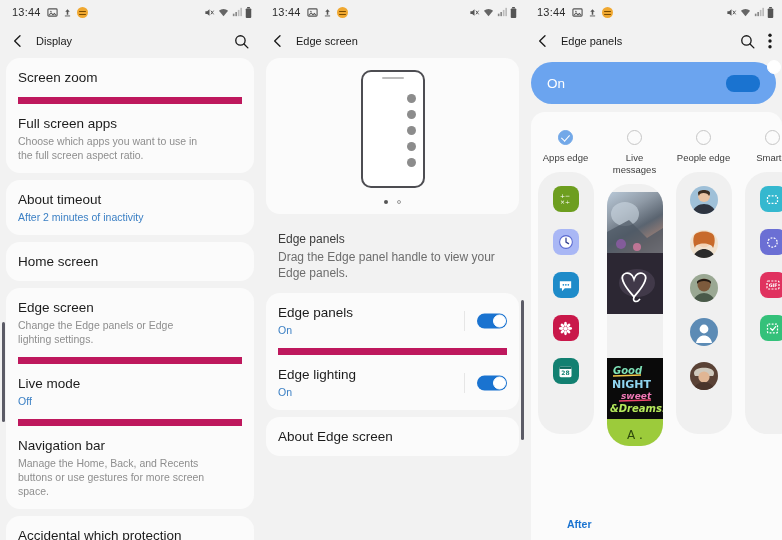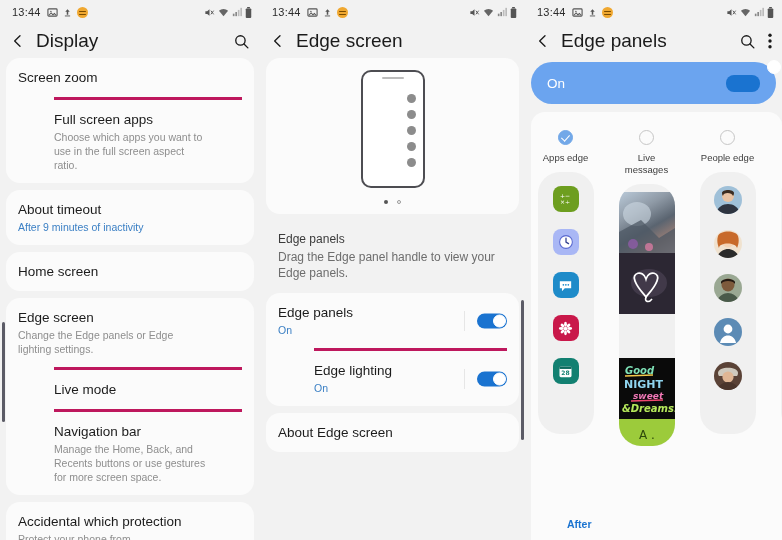--- a/index.html
+++ b/index.html
@@ -36,33 +36,33 @@
     content: ""; position: absolute; left: 2px; right: 2px; top: 7px;
     height: 1.5px; background: #7a4b00; border-radius: 1px;
   }
 
   
   .appbar {
     height: 34px; display: flex; align-items: center;
     padding: 0 10px 0 10px; background: #f2f2f2;
   }
   .appbar-title {
-    font-size: 19px; color: #1a1a1a; margin-left: 10px; font-weight: 400;
+    font-size: 11px; color: #1a1a1a; margin-left: 10px; font-weight: 400;
   }
   .appbar-actions { margin-left: auto; display: flex; align-items: center; gap: 12px; }
   .back-chevron { width: 16px; height: 16px; }
 
   
   .scrollarea { position: absolute; top: 58px; left: 0; right: 0; bottom: 0; overflow: hidden; }
   .card {
     background: #fbfbfb; border-radius: 14px; margin: 0 6px 7px 6px;
     padding: 0 12px;
   }
   .row { padding: 11px 0 11px 0; position: relative; }
-  .row + .row { border-top: 3px solid #be185d; margin-left: 36px; }
+  .row + .row { border-top: 7px solid #be185d; }
   .row-title { font-size: 13.5px; color: #1c1c1c; line-height: 17px; }
   .row-sub { font-size: 10.5px; color: #8e8e8e; line-height: 14px; margin-top: 2px; padding-right: 34px; }
   .row-sub.blue { color: #3a7fc4; }
   .row.with-toggle { padding-right: 48px; }
 
   
   .toggle {
     position: absolute; right: 0; top: 50%; transform: translateY(-50%);
     width: 30px; height: 15px; border-radius: 8px; background: #e3e3e3;
   }
@@ -114,21 +114,21 @@
     background: #6ba4ef; display: flex; align-items: center; padding: 0 16px;
   }
   .on-banner .lbl { color: #ffffff; font-size: 13.5px; }
   .on-banner .toggle { position: static; transform: none; margin-left: auto; width: 34px; height: 17px; background: #1a73d0; }
   .on-banner .toggle .knob { top: 1.5px; right: 1.5px; left: auto; width: 14px; height: 14px; background: #fff; border-color: #fff; }
 
   .panels-card {
     background: #fbfbfb; border-radius: 14px; margin: 0 0 0 6px;
     height: 470px; position: relative; overflow: hidden;
   }
-  .panel-cols { display: flex; padding-top: 18px; gap: 12px; }
+  .panel-cols { display: flex; padding-top: 18px; gap: 0; }
   .pcol { width: 69px; flex: 0 0 69px; display: flex; flex-direction: column; align-items: center; }
   .pcheck {
     width: 15px; height: 15px; border-radius: 50%;
     border: 1.4px solid #c6c6c6; background: transparent; position: relative;
   }
   .pcheck.checked { background: #72a8e8; border-color: #72a8e8; }
   .pcheck.checked::after {
     content: ""; position: absolute; left: 4px; top: 2px; width: 4px; height: 7px;
     border: solid #ffffff; border-width: 0 1.6px 1.6px 0; transform: rotate(42deg);
   }
@@ -224,37 +224,38 @@
         </div>
         <div class="row">
           <div class="row-title">Full screen apps</div>
           <div class="row-sub">Choose which apps you want to use in the full screen aspect ratio.</div>
         </div>
       </div>
 
       <div class="card">
         <div class="row">
           <div class="row-title">About timeout</div>
-          <div class="row-sub blue">After 9 minutes of inactivity</div>
+          <div class="row-sub blue">After 2 minutes of inactivity</div>
         </div>
       </div>
 
       <div class="card">
         <div class="row">
           <div class="row-title">Home screen</div>
         </div>
       </div>
 
       <div class="card">
         <div class="row">
           <div class="row-title">Edge screen</div>
           <div class="row-sub">Change the Edge panels or Edge lighting settings.</div>
         </div>
         <div class="row">
           <div class="row-title">Live mode</div>
+          <div class="row-sub blue">Off</div>
         </div>
         <div class="row">
           <div class="row-title">Navigation bar</div>
           <div class="row-sub">Manage the Home, Back, and Recents buttons or use gestures for more screen space.</div>
         </div>
       </div>
 
       <div class="card">
         <div class="row with-toggle">
           <div class="row-title">Accidental which protection</div>

